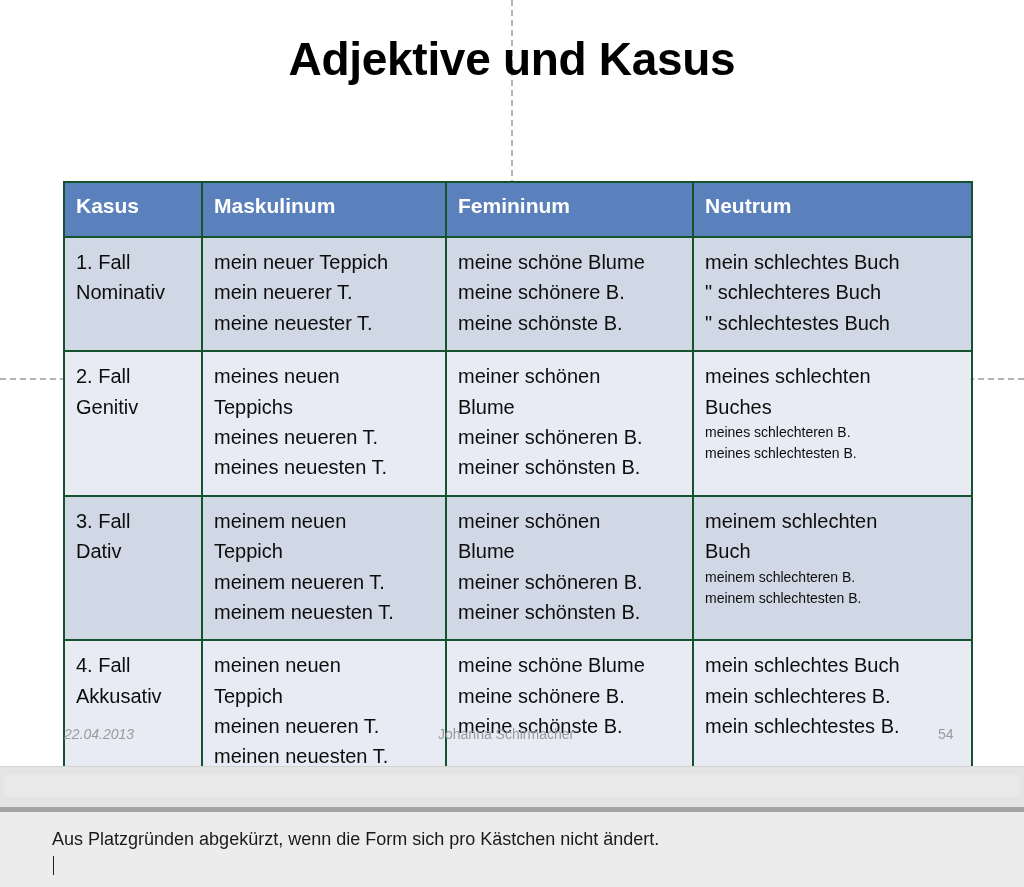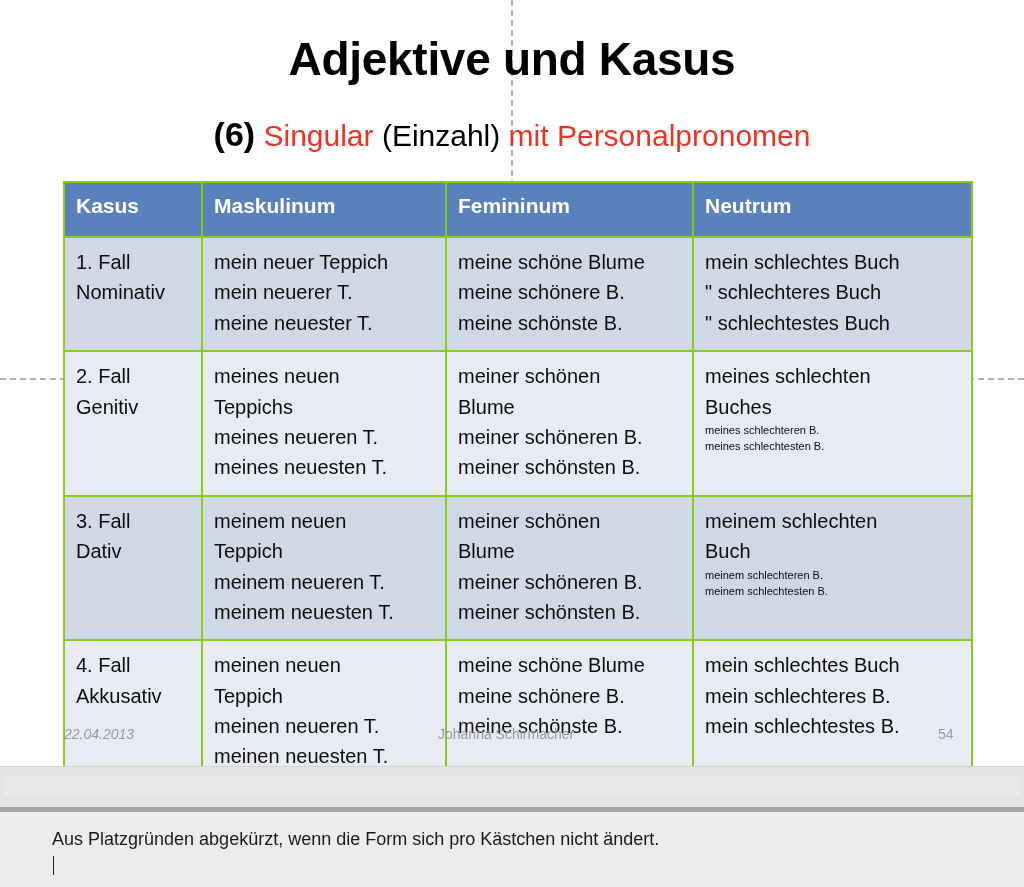--- a/index.html
+++ b/index.html
@@ -91,42 +91,42 @@
     left: 63px;
     top: 181px;
     width: 908px;
     border-collapse: collapse;
     table-layout: fixed;
     z-index: 6;
   }
   #kasus-table th,
   #kasus-table td {
     vertical-align: top;
-    border: 2px solid #84cc16;
+    border: 2px solid #14532d;
     padding: 9px 10px 12px 11px;
   }
   #kasus-table thead th {
     background: #5b81bd;
     color: #ffffff;
     font-size: 21px;
     font-weight: 700;
     text-align: left;
     padding: 11px 10px 13px 11px;
     height: 55px;
   }
   #kasus-table tbody tr.row-odd td  { background: #d0d7e5; }
   #kasus-table tbody tr.row-even td { background: #e8ebf4; }
 
   #kasus-table tbody td {
     font-size: 20px;
     color: #0d0d0d;
     line-height: 1.52;
   }
   #kasus-table tbody td .small {
-    font-size: 11px;
+    font-size: 14px;
     line-height: 1.5;
     display: block;
   }
   #kasus-table tbody td .line { display: block; }
 
   .col-kasus   { width: 138px; }
   .col-mask    { width: 244px; }
   .col-fem     { width: 247px; }
   .col-neut    { width: 279px; }
 
@@ -191,23 +191,20 @@
 
 <div id="app">
 
   <div id="slide-canvas">
 
     <div class="guide-v" id="guide-vertical" style="left: 511px;"></div>
     <div class="guide-h" id="guide-horizontal" style="top: 378px;"></div>
 
     <div id="slide-title">Adjektive und Kasus</div>
 
-    <div id="slide-subtitle">
-      <span class="num">(6)</span><span>&nbsp;</span><span class="red">Singular</span><span>&nbsp;</span><span class="blk">(Einzahl)</span><span>&nbsp;</span><span class="red">mit Personalpronomen</span>
-    </div>
 
     <table id="kasus-table">
       <colgroup>
         <col class="col-kasus">
           <col class="col-mask">
           <col class="col-fem">
           <col class="col-neut">
       </colgroup>
       <thead>
         <tr>

